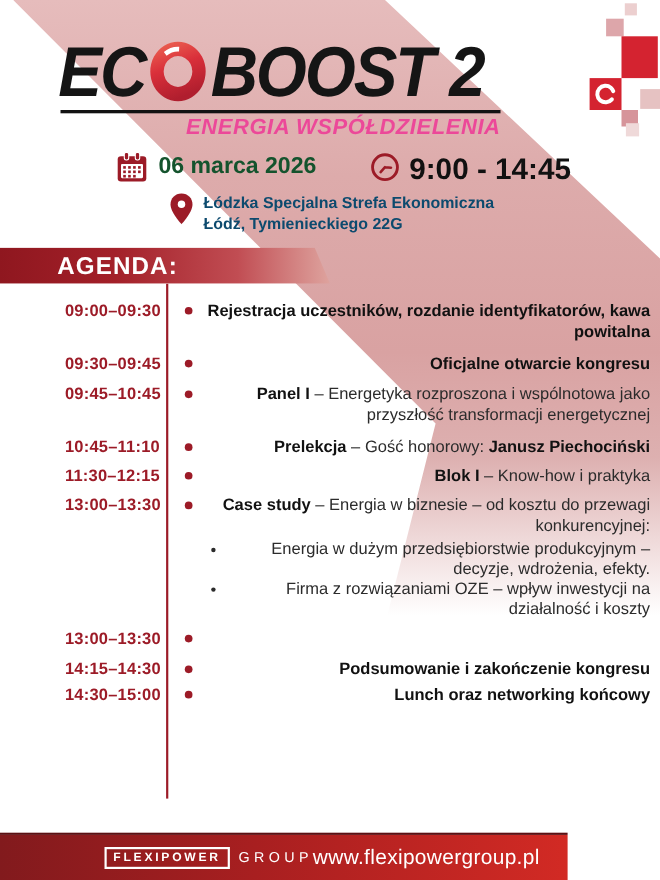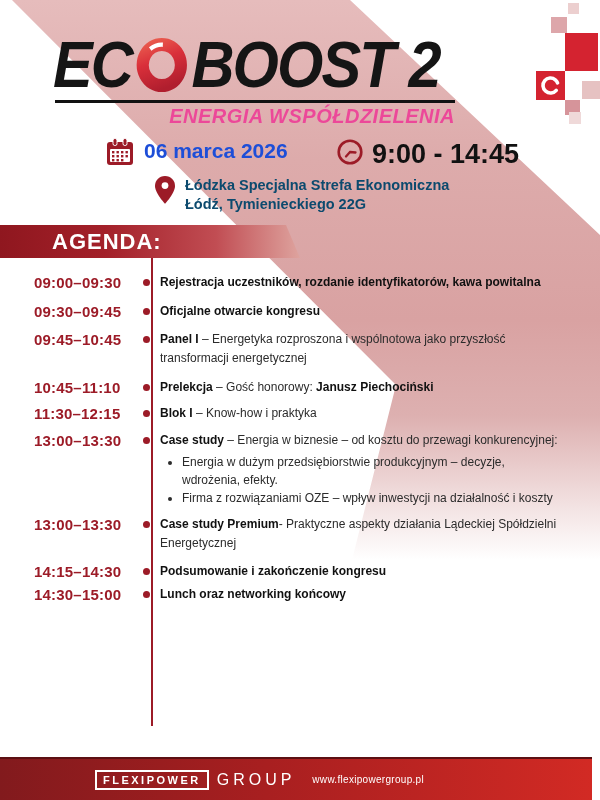--- a/index.html
+++ b/index.html
@@ -30,58 +30,58 @@
     display:flex;align-items:center;transform:scaleX(.93);transform-origin:left center;
     font-style:italic;font-weight:800;font-size:64px;letter-spacing:-2px;color:#151515;white-space:nowrap;}
   .logo-swirl{width:58px;height:58px;margin:0 3px;flex:none;}
   .logo-underline{position:absolute;left:55px;top:100px;width:400px;height:3px;background:#121212;z-index:2;}
   .subtitle{position:absolute;left:55px;top:105px;width:400px;text-align:right;z-index:2;
     font-style:italic;font-weight:800;font-size:20px;letter-spacing:.5px;color:#ec4899;}
 
   
   .meta{position:absolute;inset:0;z-index:2;}
   .cal-icon{position:absolute;left:105px;top:137px;width:30px;height:30px;}
-  .date-txt{position:absolute;left:144px;top:139px;font-size:21px;font-weight:800;color:#1d4ed8;}
+  .date-txt{position:absolute;left:144px;top:139px;font-size:21px;font-weight:800;color:#14532d;}
   .clock-icon{position:absolute;left:336px;top:138px;width:28px;height:28px;}
   .time-txt{position:absolute;left:372px;top:139px;font-size:27px;font-weight:800;color:#111;}
   .pin-icon{position:absolute;left:153px;top:175px;width:24px;height:30px;}
   .loc-txt{position:absolute;left:185px;top:176px;font-size:14.5px;font-weight:700;line-height:19px;color:#0c4a6e;}
 
   
   .agenda-banner{position:absolute;left:0;top:225px;width:300px;height:33px;z-index:2;
     background:linear-gradient(90deg,#8f171f 0%,#a32029 35%,#c14d53 72%,#dea39e 100%);
     clip-path:polygon(0 0,286px 0,300px 33px,0 33px);
     display:flex;align-items:center;padding-left:52px;box-sizing:border-box;
     color:#fff;font-weight:800;font-size:22px;letter-spacing:1px;}
 
   
   .tl-line{position:absolute;left:151px;top:258px;width:2px;height:468px;background:#9c1b27;z-index:1;}
-  .agenda{position:absolute;left:34px;top:273px;width:532px;z-index:2;}
+  .agenda{position:absolute;left:59px;top:273px;width:532px;z-index:2;}
   .row{display:flex;align-items:flex-start;}
   .row:nth-child(1){margin-bottom:10px}.row:nth-child(2){margin-bottom:9px}
   .row:nth-child(3){margin-bottom:10px}.row:nth-child(4){margin-bottom:7px}
   .row:nth-child(5){margin-bottom:8px}.row:nth-child(6){margin-bottom:8px}
   .row:nth-child(7){margin-bottom:9px}.row:nth-child(8){margin-bottom:4px}
   .row:nth-child(9){margin-bottom:7px}.row:nth-child(10){margin-bottom:6px}
   .t{width:98px;flex:none;color:#9c1b27;font-weight:700;font-size:15px;line-height:19px;letter-spacing:.2px;}
   .dotc{width:28px;flex:none;display:flex;justify-content:center;}
   .dot{width:7px;height:7px;border-radius:50%;background:#9c1b27;margin-top:6px;}
-  .tx{flex:1;font-size:12px;line-height:19px;color:#2b2b2b;}
+  .tx{flex:1;font-size:15px;line-height:19px;color:#2b2b2b;text-align:right;}
   .tx b{font-weight:700;color:#111;}
   ul.sub{margin:3px 0 0 6px;padding-left:16px;line-height:18px;}
   ul.sub li{margin:0;}
 
   
-  .footer{position:absolute;left:0;bottom:0;width:592px;height:43px;z-index:3;
+  .footer{position:absolute;left:0;bottom:0;width:516px;height:43px;z-index:3;
     background:linear-gradient(90deg,#821a1d 0%,#a81f20 45%,#d22a24 100%);
     border-top:2px solid #5c1013;box-sizing:border-box;display:flex;align-items:center;color:#fff;}
   .brand{margin-left:95px;display:flex;align-items:center;}
   .bbox{border:2px solid #fff;padding:2px 6px;font-size:11px;font-weight:700;letter-spacing:2.5px;}
-  .bsuf{margin-left:8px;font-size:16px;font-weight:400;letter-spacing:4px;}
-  .url{margin-left:auto;margin-right:168px;font-size:10px;letter-spacing:.3px;}
+  .bsuf{margin-left:8px;font-size:13px;font-weight:400;letter-spacing:4px;}
+  .url{margin-left:auto;margin-right:168px;font-size:19px;letter-spacing:.3px;}
 </style>
 </head>
 <body>
 
 <div class="bg-stripe"></div>
 <div class="bg-faint"></div>
 <div class="sq sq1"></div>
 <div class="sq sq2"></div>
 <div class="sq sq3"></div>
 <div class="sq sq4">
@@ -197,21 +197,20 @@
       <div class="tx"><b>Case study</b><span> – Energia w biznesie – od kosztu do przewagi konkurencyjnej:</span><ul class="sub">
           <li>Energia w dużym przedsiębiorstwie produkcyjnym – decyzje, wdrożenia, efekty.</li>
           <li>Firma z rozwiązaniami OZE – wpływ inwestycji na działalność i koszty</li>
         </ul></div>
     </div>
     <div class="row">
       <div class="t">13:00–13:30</div>
       <div class="dotc">
         <div class="dot"></div>
       </div>
-      <div class="tx"><b>Case study Premium</b><span>- Praktyczne aspekty działania Lądeckiej Spółdzielni Energetycznej</span></div>
     </div>
     <div class="row">
       <div class="t">14:15–14:30</div>
       <div class="dotc">
         <div class="dot"></div>
       </div>
       <div class="tx"><b>Podsumowanie i zakończenie kongresu</b></div>
     </div>
     <div class="row">
       <div class="t">14:30–15:00</div>

